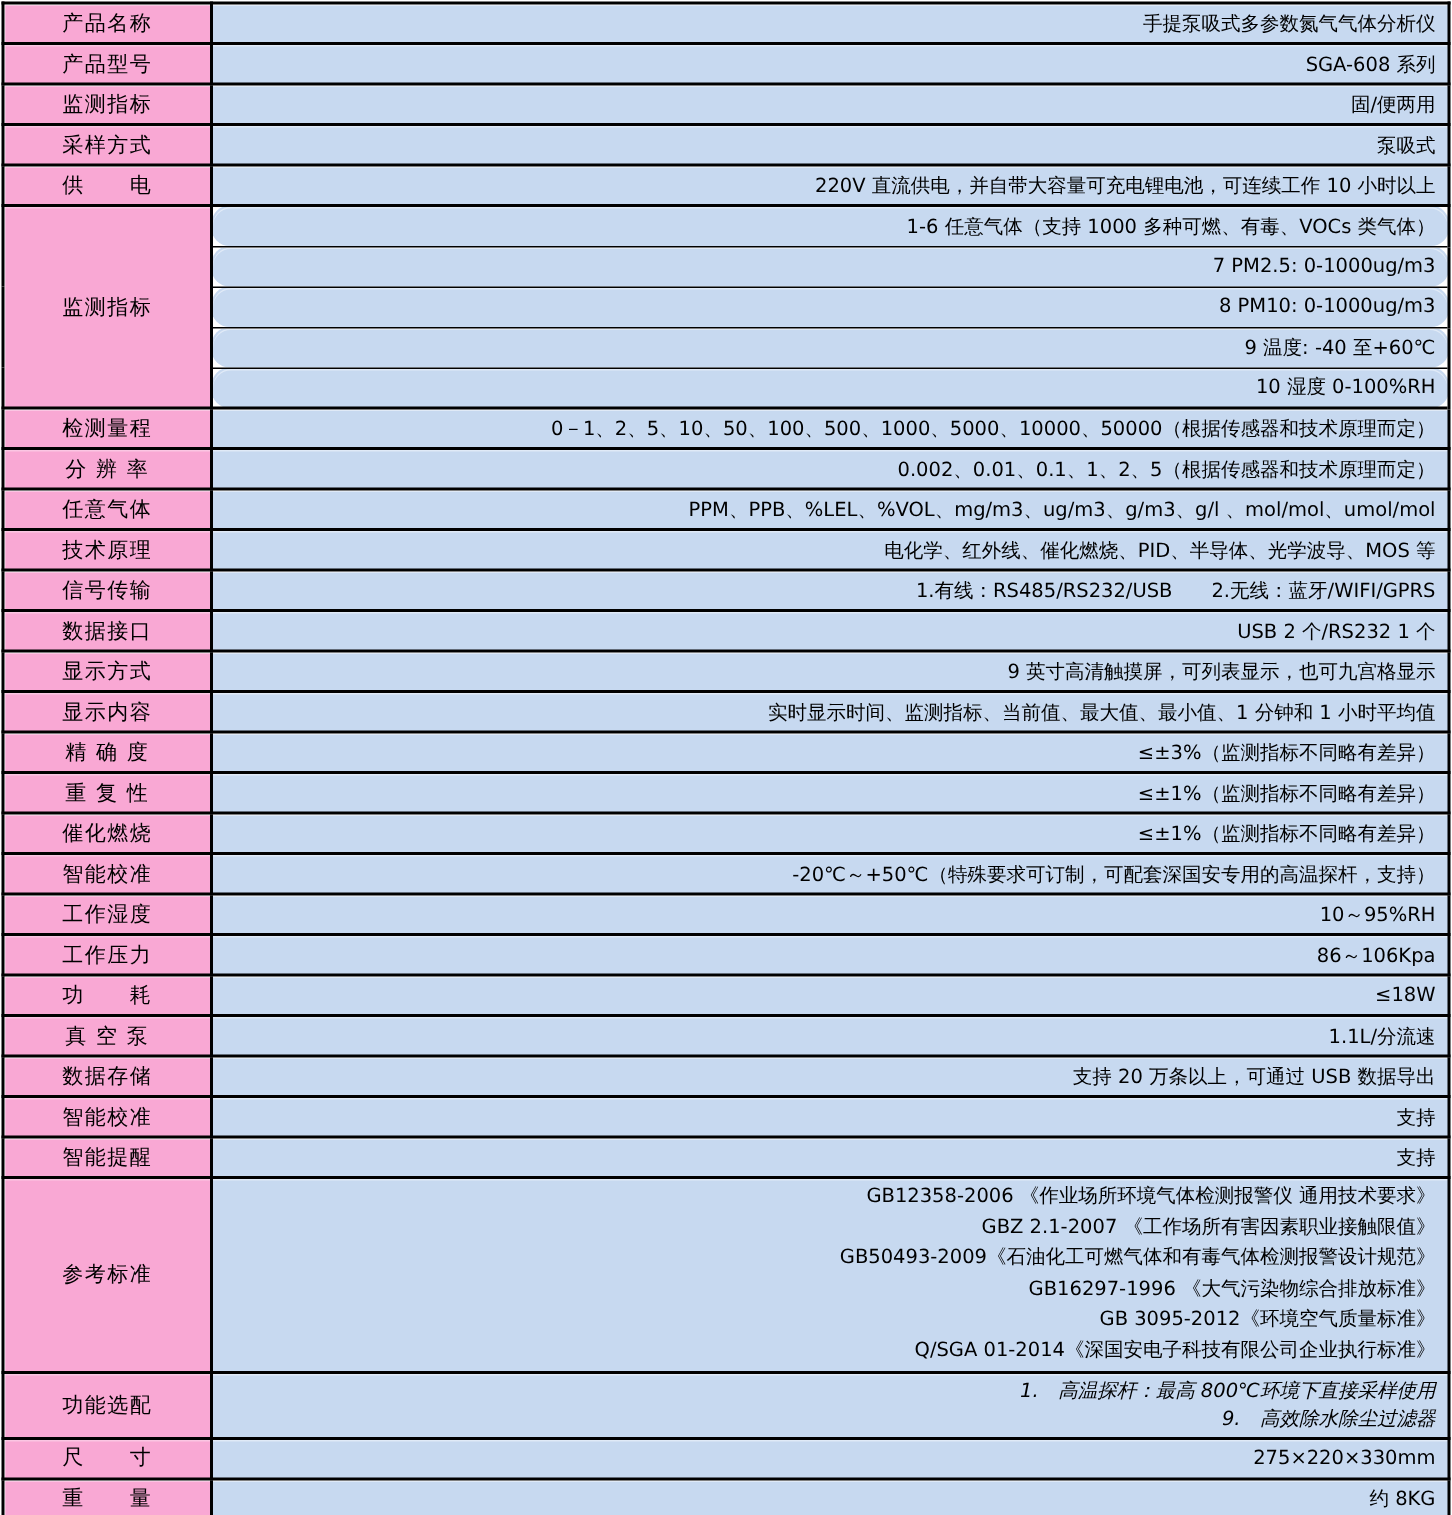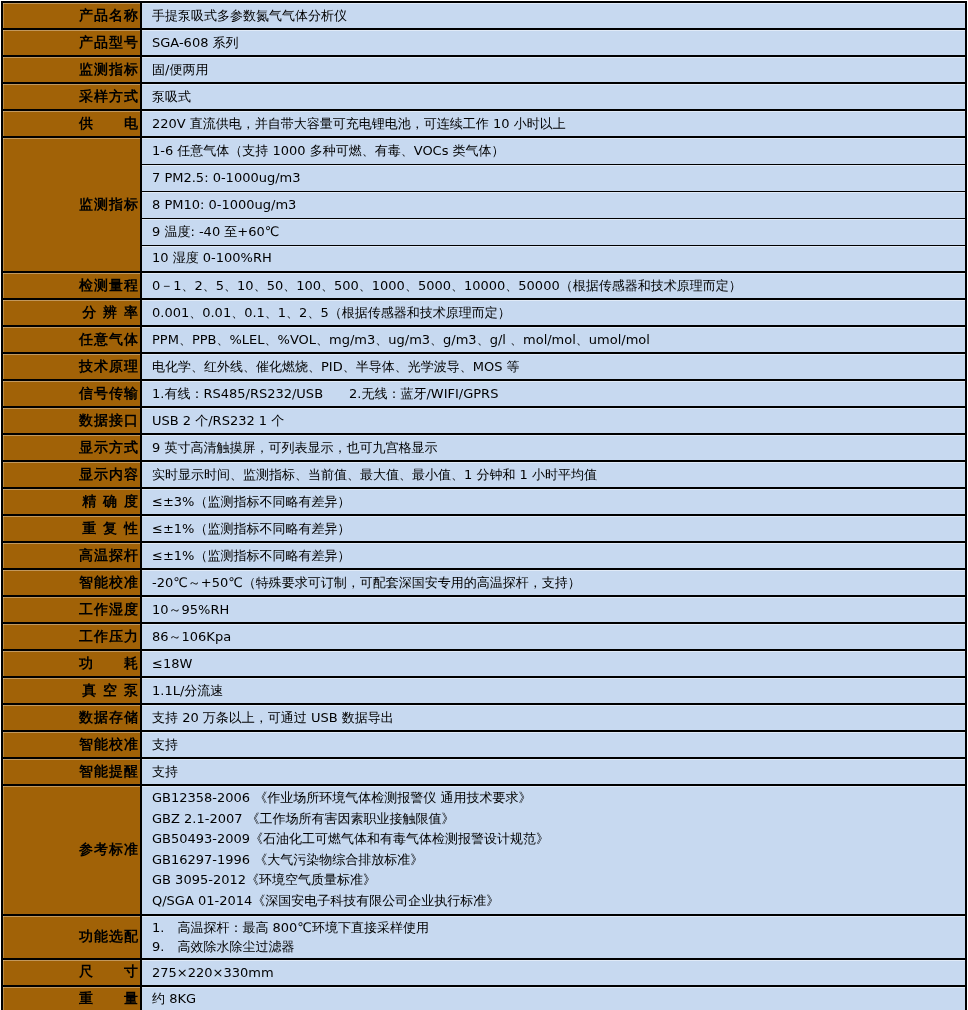--- a/index.html
+++ b/index.html
@@ -17,40 +17,41 @@
   }
   .spec-table col.c-label { width: 139px; }
   .spec-table td {
     border: 2px solid #000000;
     color: #000000;
     vertical-align: middle;
     overflow: hidden;
   }
   tr.single { height: 27px; }
   td.lbl {
-    background: #a16207;
-    font-weight: 700;
+    background: #f9a8d4;
+    font-weight: 400;
     font-size: 14px;
-    text-align: right;
+    text-align: center;
     letter-spacing: 1px;
     box-shadow: inset 0 1px 0 rgba(255,255,255,0.35), inset 1px 0 0 rgba(255,255,255,0.25);
   }
   td.val {
     background: #C7D9F0;
     font-size: 13px;
     padding: 2px 8px 2px 10px;
     white-space: nowrap;
     box-shadow: inset 0 1px 0 rgba(255,255,255,0.45);
-  }
-  td.val.sub { border-width: 1px 2px; }
+    text-align: right;
+  }
+  td.val.sub { border-width: 1px 2px; border-radius: 12px; }
   td.lbl.spanned { border-bottom-width: 2px; }
   .multiline { padding-top: 5px; padding-bottom: 5px; }
   .multiline .line { line-height: 20.6px; }
   .optlines .line { line-height: 19px; }
-  .optlines { padding-top: 4px; padding-bottom: 4px; }
+  .optlines { padding-top: 4px; padding-bottom: 4px; font-style: italic; }
 </style>
 </head>
 <body>
 
 <table class="spec-table">
   <colgroup>
       <col class="c-label">
       <col class="c-value">
     </colgroup>
   <tbody>
@@ -92,21 +93,21 @@
     <tr class="single">
       <td class="val sub">10 湿度 0-100%RH</td>
     </tr>
 
     <tr class="single">
       <td class="lbl">检测量程</td>
       <td class="val">0－1、2、5、10、50、100、500、1000、5000、10000、50000（根据传感器和技术原理而定）</td>
     </tr>
     <tr class="single">
       <td class="lbl">分 辨 率</td>
-      <td class="val">0.001、0.01、0.1、1、2、5（根据传感器和技术原理而定）</td>
+      <td class="val">0.002、0.01、0.1、1、2、5（根据传感器和技术原理而定）</td>
     </tr>
     <tr class="single">
       <td class="lbl">任意气体</td>
       <td class="val">PPM、PPB、%LEL、%VOL、mg/m3、ug/m3、g/m3、g/l 、mol/mol、umol/mol</td>
     </tr>
     <tr class="single">
       <td class="lbl">技术原理</td>
       <td class="val">电化学、红外线、催化燃烧、PID、半导体、光学波导、MOS 等</td>
     </tr>
     <tr class="single">
@@ -127,21 +128,21 @@
     </tr>
     <tr class="single">
       <td class="lbl">精 确 度</td>
       <td class="val">≤±3%（监测指标不同略有差异）</td>
     </tr>
     <tr class="single">
       <td class="lbl">重 复 性</td>
       <td class="val">≤±1%（监测指标不同略有差异）</td>
     </tr>
     <tr class="single">
-      <td class="lbl">高温探杆</td>
+      <td class="lbl">催化燃烧</td>
       <td class="val">≤±1%（监测指标不同略有差异）</td>
     </tr>
     <tr class="single">
       <td class="lbl">智能校准</td>
       <td class="val">-20℃～+50℃（特殊要求可订制，可配套深国安专用的高温探杆，支持）</td>
     </tr>
     <tr class="single">
       <td class="lbl">工作湿度</td>
       <td class="val">10～95%RH</td>
     </tr>

